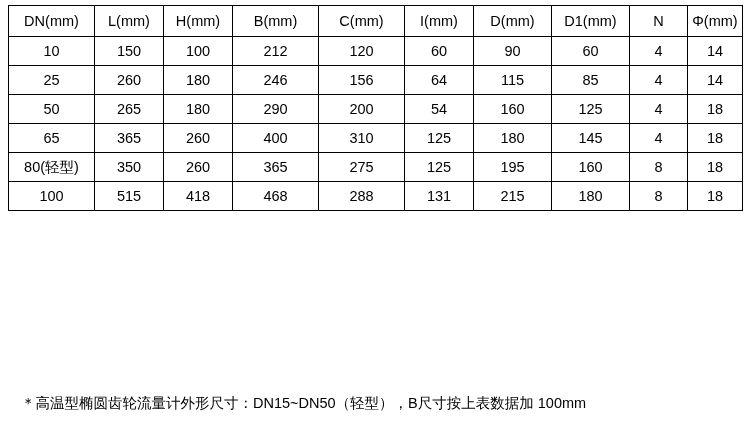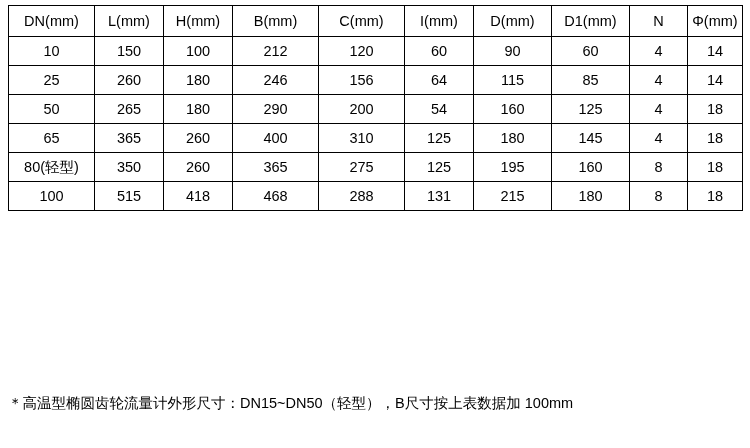--- a/index.html
+++ b/index.html
@@ -48,21 +48,21 @@
   col.c3 { width: 86px; }
   col.c4 { width: 86px; }
   col.c5 { width: 69px; }
   col.c6 { width: 78px; }
   col.c7 { width: 78px; }
   col.c8 { width: 58px; }
   col.c9 { width: 55px; }
 
   .note {
     position: absolute;
-    left: 8px;
+    left: 21px;
     top: 385px;
     width: 726px;
     font-size: 14.5px;
     line-height: 26px;
     color: #000000;
   }
   .note-line { white-space: nowrap; }
 </style>
 </head>
 <body>

